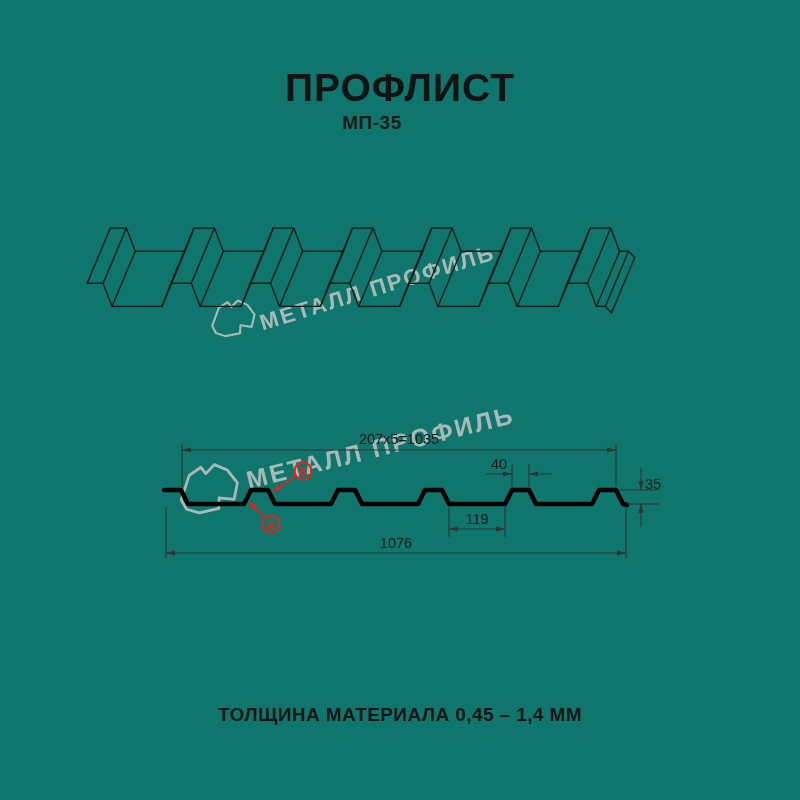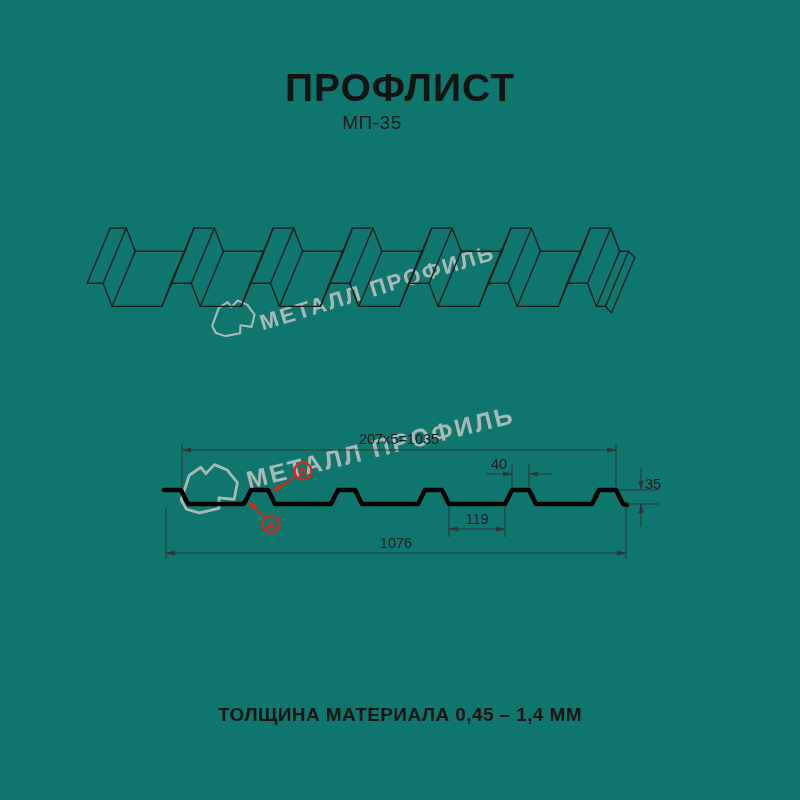--- a/index.html
+++ b/index.html
@@ -1,21 +1,21 @@
 <!DOCTYPE html>
 <html><head>
 <meta charset="utf-8">
 <style>
   html,body{margin:0;padding:0;background:#fff;}
   #stage{position:relative;width:800px;height:800px;background:#0f766e;overflow:hidden;
          font-family:"Liberation Sans","DejaVu Sans",sans-serif;padding-left:44px;}
   .abs{position:absolute;}
   #title{top:66px;left:0;width:800px;text-align:center;font-size:39px;font-weight:800;
          letter-spacing:1px;color:#131313;}
-  #subtitle{top:112px;left:0;width:744px;text-align:center;font-size:19px;font-weight:400;
+  #subtitle{top:112px;left:0;width:744px;text-align:center;font-size:19px;font-weight:700;
             letter-spacing:0.5px;color:#1a1a1a;}
   #footer-text{top:704px;left:0;width:800px;text-align:center;font-size:19px;font-weight:600;
                letter-spacing:0.4px;color:#141414;}
   svg text.dim{font-family:"Liberation Sans","DejaVu Sans",sans-serif;font-size:14.5px;
                fill:#1a1a1a;font-weight:400;}
   svg text.wm{font-family:"Liberation Sans","DejaVu Sans",sans-serif;font-size:25px;
               font-weight:700;fill:#c5c5c5;letter-spacing:2.5px;opacity:0.85;}
   svg text.marker{font-family:"Liberation Sans","DejaVu Sans",sans-serif;font-size:11.5px;
                   font-weight:700;fill:#e2231a;}
   .thin{stroke:#1a1a1a;stroke-width:1.5;fill:none;stroke-linejoin:round;stroke-linecap:round;}

